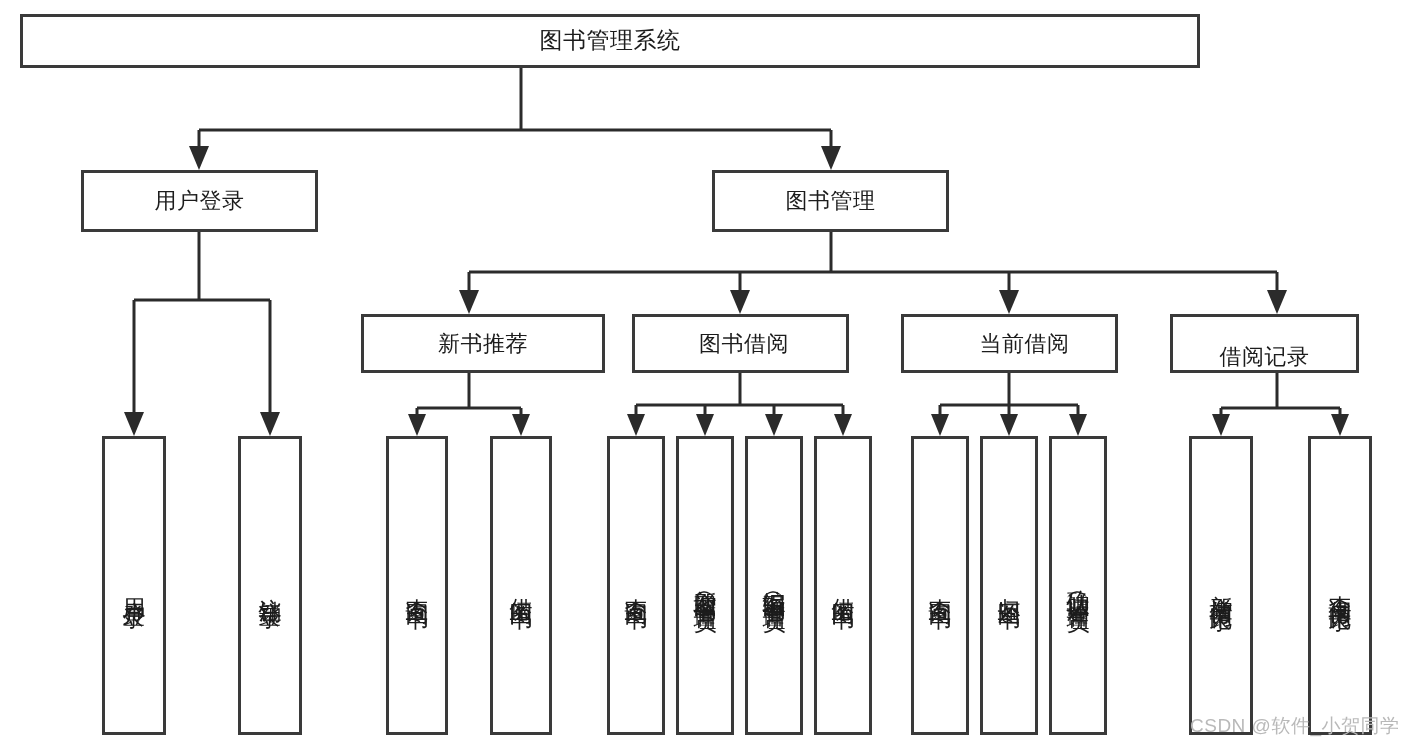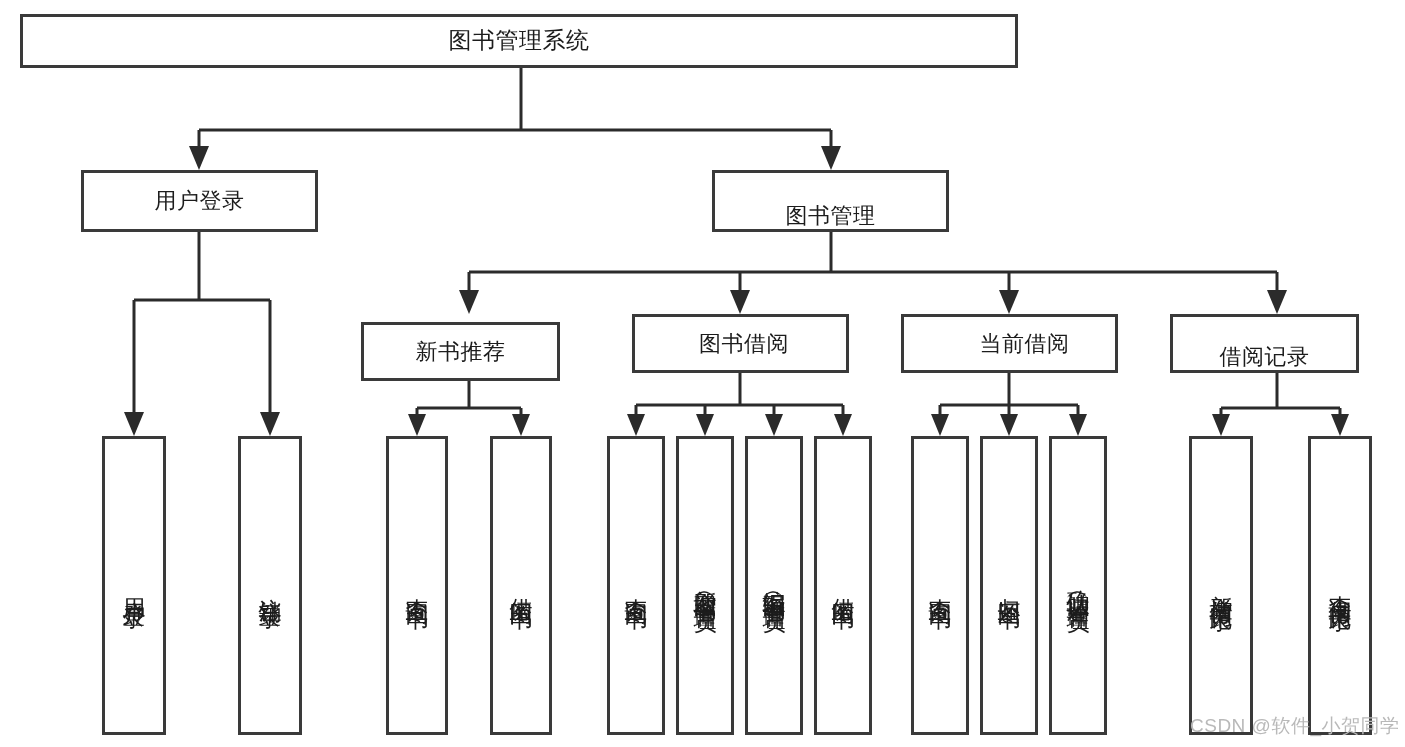--- a/index.html
+++ b/index.html
@@ -131,33 +131,33 @@
       <polygon points="774,436 765,414 783,414"></polygon>
       <polygon points="843,436 834,414 852,414"></polygon>
       <polygon points="940,436 931,414 949,414"></polygon>
       <polygon points="1009,436 1000,414 1018,414"></polygon>
       <polygon points="1078,436 1069,414 1087,414"></polygon>
       <polygon points="1221,436 1212,414 1230,414"></polygon>
       <polygon points="1340,436 1331,414 1349,414"></polygon>
     </g>
   </svg>
 
-  <div class="node root" style="left:20px; top:14px; width:998px; height:54px;justify-content:center;">
+  <div class="node root" style="left:20px; top:14px; width:1180px; height:54px;justify-content:center;">
     <span class="lbl">图书管理系统</span>
   </div>
 
   <div class="node mid" style="left:81px; top:170px; width:237px; height:62px;">
     <span class="lbl">用户登录</span>
   </div>
 
-  <div class="node mid" style="left:712px; top:170px; width:237px; height:62px;align-items:flex-end;">
+  <div class="node mid" style="left:712px; top:170px; width:237px; height:62px;">
     <span class="lbl">图书管理</span>
   </div>
 
-  <div class="node mid" style="left:361px; top:314px; width:199px; height:59px;margin-top:8px;">
+  <div class="node mid" style="left:361px; top:314px; width:244px; height:59px;">
     <span class="lbl">新书推荐</span>
   </div>
 
   <div class="node mid" style="left:632px; top:314px; width:217px; height:59px;padding-left:7px;">
     <span class="lbl">图书借阅</span>
   </div>
 
   <div class="node mid" style="left:901px; top:314px; width:217px; height:59px;padding-left:30px;">
     <span class="lbl">当前借阅</span>
   </div>

